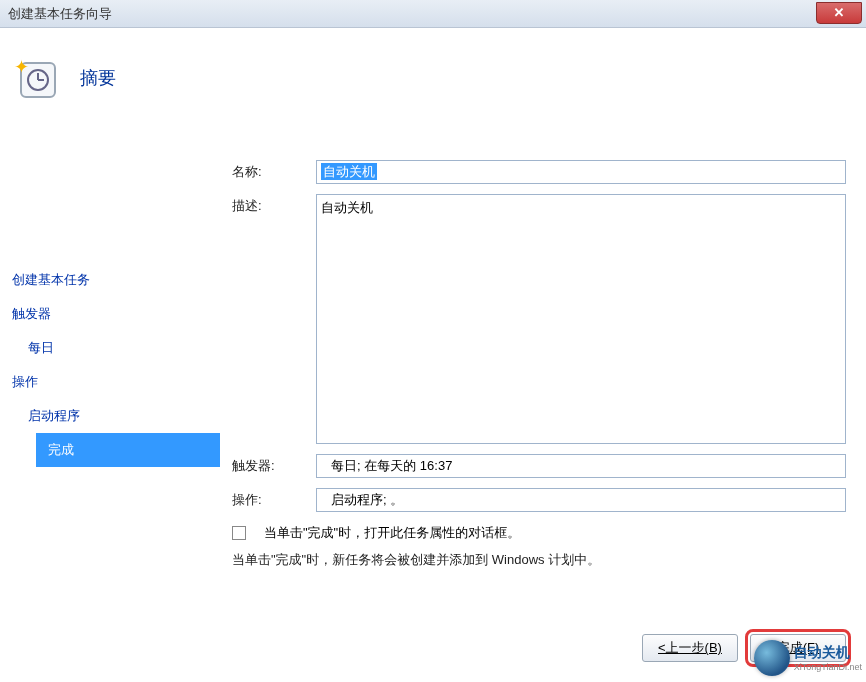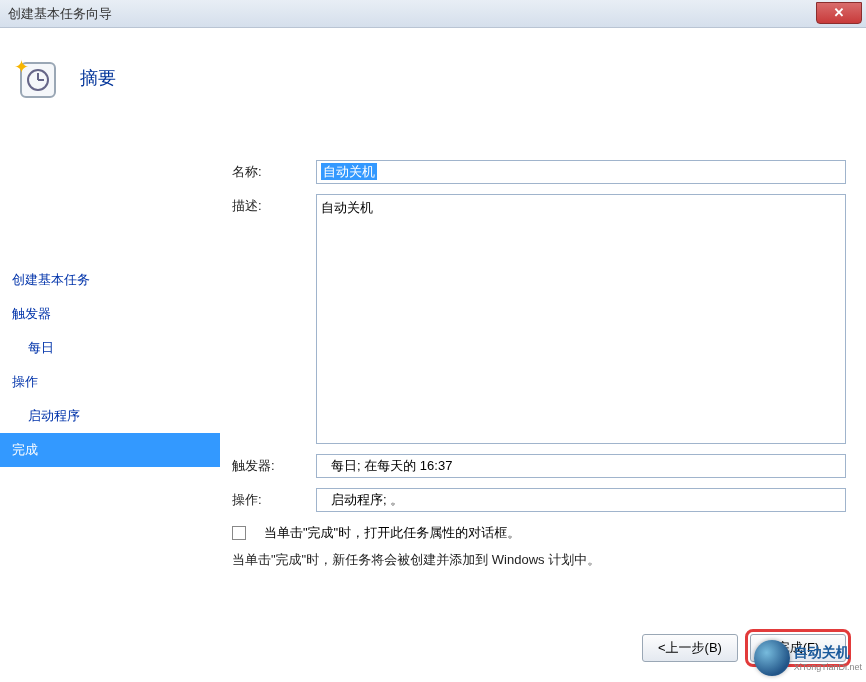--- a/index.html
+++ b/index.html
@@ -101,20 +101,21 @@
     }
     .side-item, .side-sub {
       padding: 8px 12px;
       color: #0033aa;
       cursor: pointer;
     }
     .side-sub { padding-left: 28px; }
     .side-item.active {
       background: #3399ff;
       color: #fff;
+      margin-left: 36px;
     }
     .main {
       flex: 1;
       padding: 10px 20px 10px 0;
     }
     .form-row {
       display: flex;
       margin-bottom: 10px;
     }
     .form-label {
@@ -190,20 +191,21 @@
     .btn {
       min-width: 96px;
       height: 28px;
       border: 1px solid #9aa7b5;
       background: linear-gradient(to bottom, #fdfdfd, #e4e9f0);
       border-radius: 3px;
       font-family: inherit;
       font-size: 13px;
       cursor: pointer;
       padding: 0 14px;
+      text-decoration: underline;
     }
     .btn.highlight-wrap {
       outline: 3px solid #e23b3b;
       outline-offset: 2px;
     }
     .watermark {
       position: absolute;
       bottom: 6px;
       right: 4px;
       display: flex;

